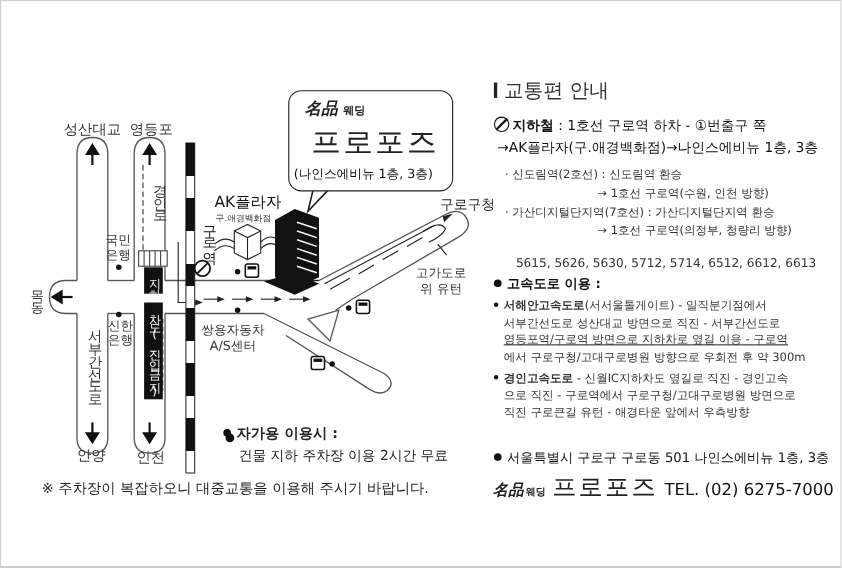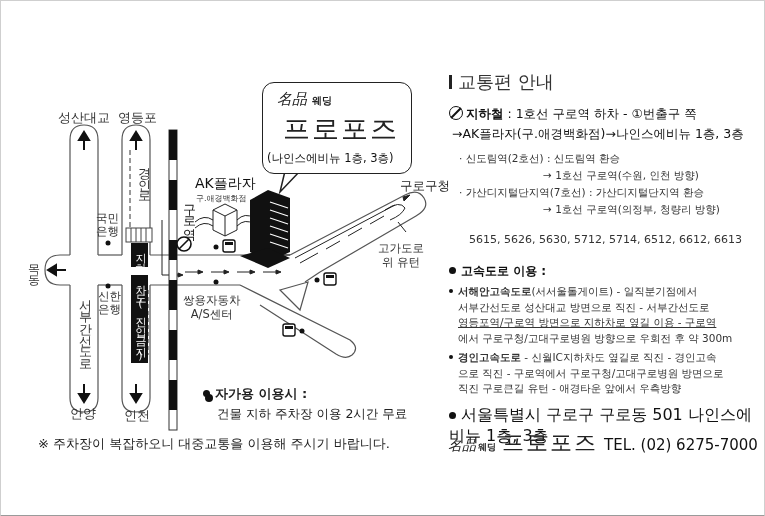--- a/index.html
+++ b/index.html
@@ -16,21 +16,21 @@
     .row { font-size:12.5px; color:#111; }
     .small { font-size:10.5px; color:#333; }
     .bold { font-weight:bold; }
     .icon-circ { display:inline-block; width:12px; height:12px; border:1.6px solid #111; border-radius:50%; position:relative; vertical-align:-2px; margin-right:3px; }
     .icon-circ::after { content:""; position:absolute; left:5px; top:-1px; width:2px; height:14px; background:#111; transform:rotate(45deg); }
     .icon-bus { display:inline-block; width:11px; height:11px; border:1.6px solid #111; border-radius:3px; position:relative; vertical-align:-2px; margin-right:4px; }
     .icon-bus::before { content:""; position:absolute; left:1px; right:1px; top:2px; height:3px; background:#111; }
     .icon-bus::after { content:""; position:absolute; left:1px; bottom:1px; width:2px; height:2px; background:#111; box-shadow:5px 0 0 #111; }
     .dot { display:inline-block; width:7px; height:7px; background:#111; border-radius:50%; margin-right:5px; vertical-align:1px; }
     .sdot { display:inline-block; width:4px; height:4px; background:#111; border-radius:50%; margin-right:5px; vertical-align:2px; }
-    .brand-hanja { font-family:"DejaVu Serif", serif; font-weight:normal; font-style:italic;text-align:center; }
+    .brand-hanja { font-family:"DejaVu Serif", serif; font-weight:bold; font-style:italic;text-align:center; }
     .brand-main { font-family:"DejaVu Serif", serif; font-weight:normal; letter-spacing:2px; }
     .callout { position:absolute; left:262px; top:82px; width:148px; height:90px; border:1.5px solid #222; border-radius:12px; background:#fff; }
     .chip-black { background:#111; color:#fff; }
   </style>
 </head>
 <body>
 
 <div class="frame"></div>
 
 <svg class="map" width="765" height="516">
@@ -216,35 +216,35 @@
   </div>
   <div class="row" style="margin-top:3px;padding-left:3px;">→AK플라자(구.애경백화점)→나인스에비뉴 1층, 3층</div>
 
   <div class="small" style="margin-top:9px;padding-left:10px;">· 신도림역(2호선) : 신도림역 환승</div>
   <div class="small" style="margin-top:3px;padding-left:94px;">→ 1호선 구로역(수원, 인천 방향)</div>
   <div class="small" style="margin-top:3px;padding-left:10px;">· 가산디지털단지역(7호선) : 가산디지털단지역 환승</div>
   <div class="small" style="margin-top:3px;padding-left:94px;">→ 1호선 구로역(의정부, 청량리 방향)</div>
 
   <div class="small" style="margin-top:16px;padding-left:20px;font-size:11px;">5615, 5626, 5630, 5712, 5714, 6512, 6612, 6613</div>
 
-  <div class="row bold" style="margin-top:17px;font-size:12px;">
+  <div class="row bold" style="margin-top:4px;font-size:12px;">
     <span class="dot"></span><span>고속도로 이용 :</span>
   </div>
   <div class="small" style="margin-top:4px;line-height:15.5px;">
     <div><span class="sdot"></span><span class="bold">서해안고속도로</span><span>(서서울톨게이트) - 일직분기점에서</span></div>
     <div style="padding-left:9px;">서부간선도로 성산대교 방면으로 직진 - 서부간선도로</div>
     <div style="padding-left:9px;text-decoration:underline;">영등포역/구로역 방면으로 지하차로 옆길 이용 - 구로역</div>
     <div style="padding-left:9px;">에서 구로구청/고대구로병원 방향으로 우회전 후 약 300m</div>
   </div>
   <div class="small" style="margin-top:4px;line-height:15.5px;">
     <div><span class="sdot"></span><span class="bold">경인고속도로</span><span> - 신월IC지하차도 옆길로 직진 - 경인고속</span></div>
     <div style="padding-left:9px;">으로 직진 - 구로역에서 구로구청/고대구로병원 방면으로</div>
     <div style="padding-left:9px;">직진 구로큰길 유턴 - 애경타운 앞에서 우측방향</div>
   </div>
-  <div class="row" style="margin-top:8px;font-size:16px;">
+  <div class="row" style="margin-top:24px;font-size:12px;">
     <span class="dot"></span><span>서울특별시 구로구 구로동 501 나인스에비뉴 1층, 3층</span>
   </div>
 </div>
 
 <div class="abs" style="left:38px;top:435px;font-size:13px;color:#222;">※ 주차장이 복잡하오니 대중교통을 이용해 주시기 바랍니다.</div>
 <div class="abs" style="left:448px;top:428px;display:flex;align-items:baseline;">
   <span class="brand-hanja" style="font-size:14px;">名品</span>
   <span style="font-size:9px;font-weight:bold;margin:0 6px 0 2px;">웨딩</span>
   <span class="brand-main" style="font-size:22px;">프로포즈</span>
   <span style="font-size:15px;margin-left:6px;color:#111;">TEL. (02) 6275-7000</span>

